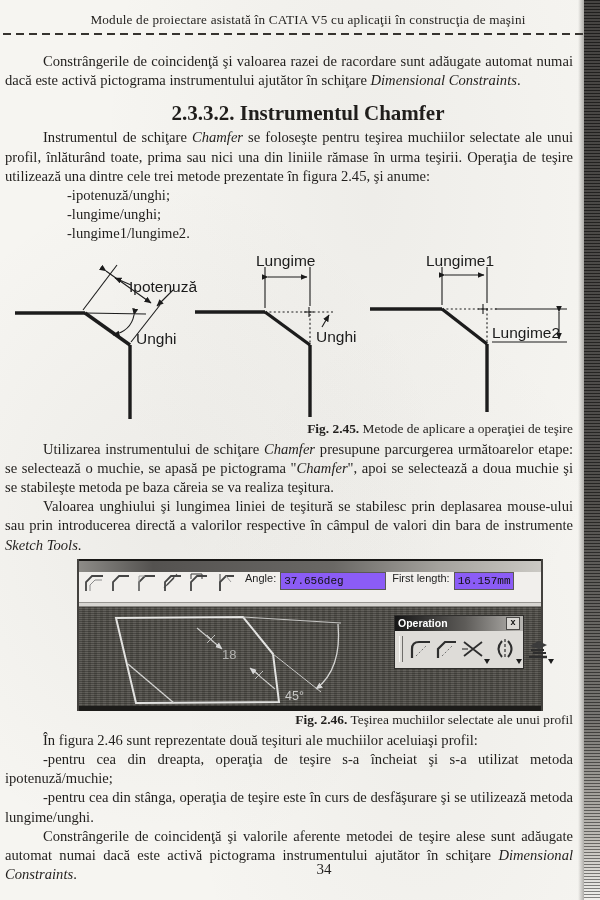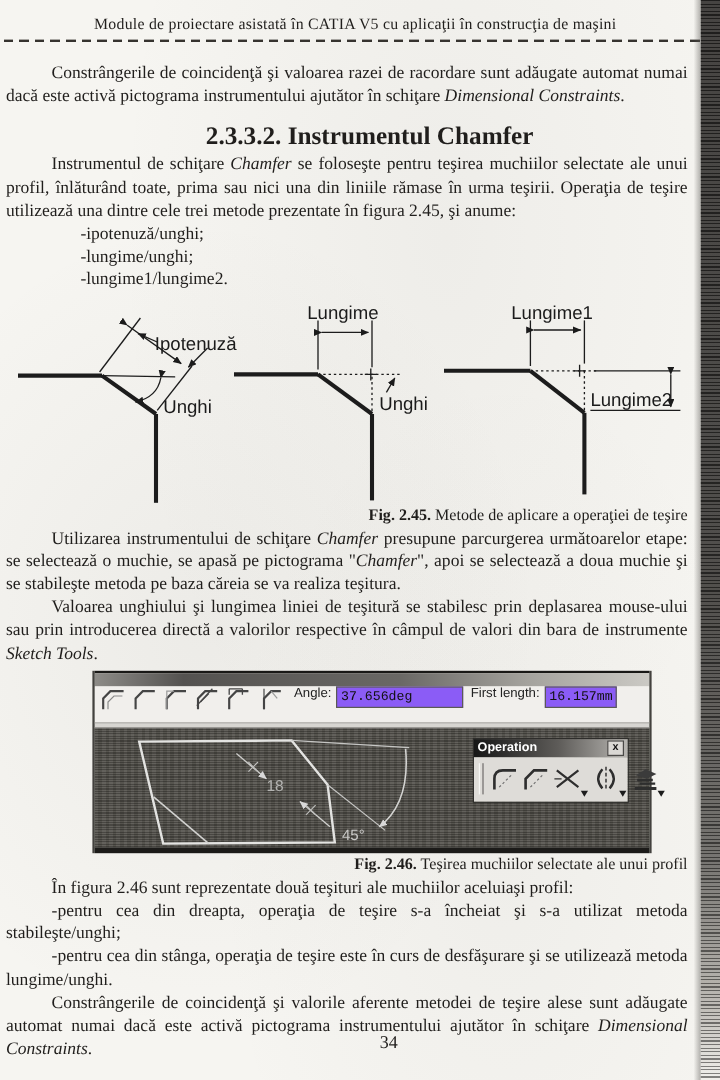--- a/index.html
+++ b/index.html
@@ -9,21 +9,21 @@
     background:
       radial-gradient(ellipse at 62% 22%, rgba(110,108,104,0.06), transparent 52%),
       radial-gradient(ellipse at 28% 58%, rgba(110,108,104,0.07), transparent 46%),
       radial-gradient(ellipse at 70% 80%, rgba(110,108,104,0.05), transparent 40%);}
   .binding{position:absolute;top:0;right:0;width:16px;height:100%;z-index:6;
     background:
       repeating-linear-gradient(180deg, rgba(0,0,0,0.45) 0 1px, rgba(255,255,255,0.07) 1px 3px),
       linear-gradient(180deg,#383634 0%,#454340 55%,#6e6c68 80%,#b9b6b0 93%,#f0efeb 100%);}
   .binding-soft{position:absolute;top:0;right:16px;width:6px;height:100%;z-index:6;
     background:linear-gradient(90deg, rgba(90,88,84,0) 0%, rgba(90,88,84,0.45) 100%);}
-  .header{position:absolute;top:12px;left:4px;width:584px;text-align:center;
+  .header{position:absolute;top:12px;left:16px;width:584px;text-align:center;
     font-size:13.2px;letter-spacing:0.2px;}
   .dashline{position:absolute;top:33px;left:3px;width:594px;height:2px;
     background:repeating-linear-gradient(90deg,#36332f 0 8px, transparent 8px 13px);}
   .content{position:absolute;top:52px;left:5px;width:568px;}
   p.body{margin:0;font-size:14.6px;line-height:19.2px;text-align:justify;text-indent:38px;}
   .mt{margin-top:5px;}
   .h2{margin:11px 0 2px 0;font-size:21px;font-weight:bold;text-indent:38px;
     font-family:"Liberation Serif",serif;text-align:center;}
   ul.dashlist{margin:0;padding:0;list-style:none;}
   ul.dashlist li{font-size:14.6px;line-height:19.2px;padding-left:62px;}
@@ -242,21 +242,21 @@
           </div>
         </div>
       </div>
 
       <div class="fig-botline"></div>
     </div>
 
     <div class="caption"><span style="font-weight: bold;">Fig. 2.46.</span><span> Teşirea muchiilor selectate ale unui profil</span></div>
 
     <p class="body">În figura 2.46 sunt reprezentate două teşituri ale muchiilor aceluiaşi profil:</p>
-    <p class="body">-pentru cea din dreapta, operaţia de teşire s-a încheiat şi s-a utilizat metoda stabileşte/unghi;</p>
+    <p class="body">-pentru cea din dreapta, operaţia de teşire s-a încheiat şi s-a utilizat metoda ipotenuză/muchie;</p>
     <p class="body">-pentru cea din stânga, operaţia de teşire este în curs de desfăşurare şi se utilizează metoda lungime/unghi.</p>
     <p class="body"><span>Constrângerile de coincidenţă şi valorile aferente metodei de teşire alese sunt adăugate automat numai dacă este activă pictograma instrumentului ajutător în schiţare </span><span style="font-style: italic;">Dimensional Constraints</span><span>.</span></p>
   </div>
 
   <div class="pagenum">34</div>
 
   <div class="binding-soft"></div>
   <div class="binding"></div>
 </div>
 

